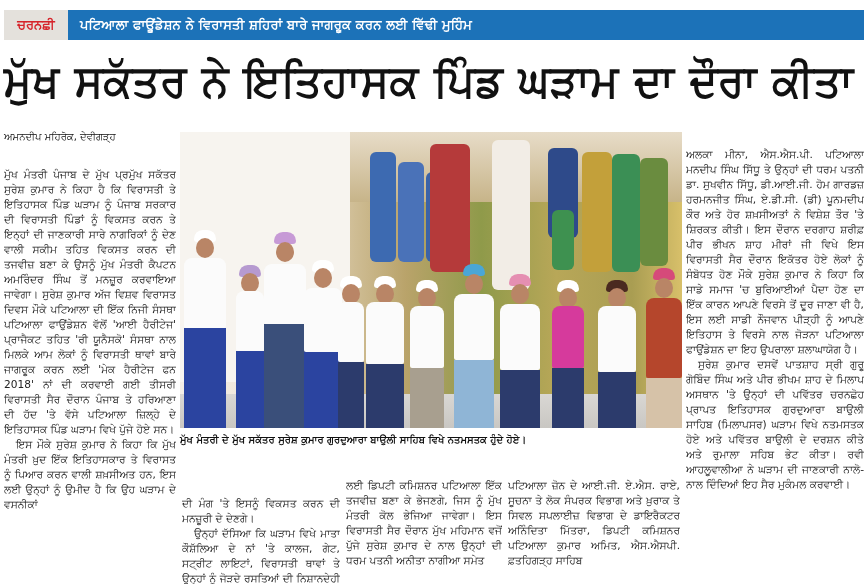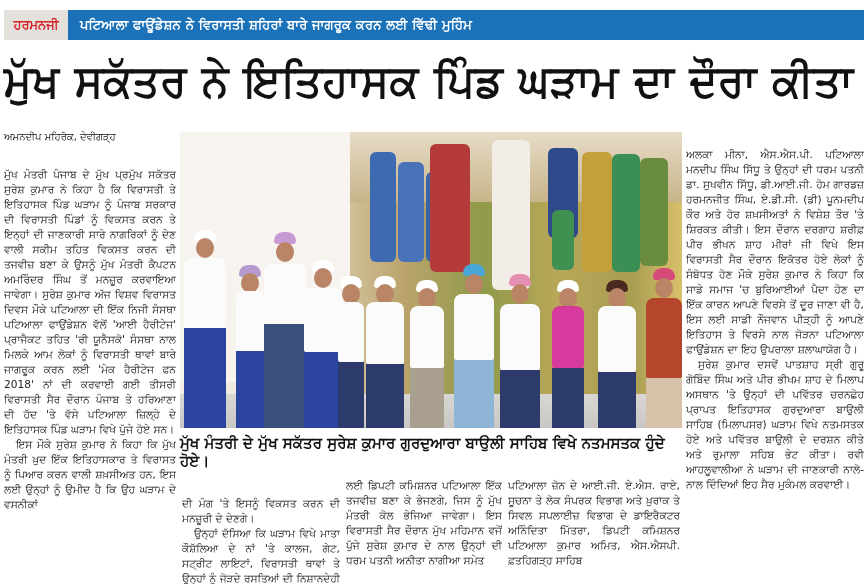--- a/index.html
+++ b/index.html
@@ -36,27 +36,27 @@
                  border-radius: 0 0 90px 0; background: #f7f4ef; }
   .photo .floor { position: absolute; left: 0; top: 262px; width: 502px; height: 34px;
                   background: linear-gradient(180deg, #d9d7d4, #c9c7c3); }
   .photo .mural-fig { position: absolute; border-radius: 6px; }
   .photo .person { position: absolute; bottom: 0; }
   .photo .person .head { position: absolute; left: 50%; transform: translateX(-50%); width: 18px; height: 20px; border-radius: 50%; background: #b98566; }
   .photo .person .turban { position: absolute; left: 50%; transform: translateX(-50%); width: 22px; height: 12px; border-radius: 11px 11px 4px 4px; }
   .photo .person .shirt { position: absolute; left: 0; width: 100%; border-radius: 8px 8px 2px 2px; background: #fbfbfb; }
   .photo .person .pants { position: absolute; bottom: 0; width: 100%; background: #2b3e8c; }
 
-  .caption { position: absolute; left: 180px; top: 434px; width: 502px; font-size: 15px; font-weight: bold; color: #111; }
+  .caption { position: absolute; left: 180px; top: 434px; width: 502px; font-size: 10px; font-weight: bold; color: #111; }
 </style>
 </head>
 <body>
 
 <div class="topbar">
-  <div class="kicker">ਹਰਮਨਜੀ</div>
+  <div class="kicker">ਚਰਨਛੀ</div>
   <div class="strap">ਪਟਿਆਲਾ ਫਾਊਂਡੇਸ਼ਨ ਨੇ ਵਿਰਾਸਤੀ ਸ਼ਹਿਰਾਂ ਬਾਰੇ ਜਾਗਰੂਕ ਕਰਨ ਲਈ ਵਿੱਢੀ ਮੁਹਿੰਮ</div>
 </div>
 
 <h1 class="headline">ਮੁੱਖ ਸਕੱਤਰ ਨੇ ਇਤਿਹਾਸਕ ਪਿੰਡ ਘੜਾਮ ਦਾ ਦੌਰਾ ਕੀਤਾ</h1>
 
 <div class="byline">ਅਮਨਦੀਪ ਮਹਿਰੋਕ, ਦੇਵੀਗੜ੍ਹ</div>
 
 <div class="col" id="col1">
   <p>ਮੁੱਖ ਮੰਤਰੀ ਪੰਜਾਬ ਦੇ ਮੁੱਖ ਪ੍ਰਮੁੱਖ ਸਕੱਤਰ ਸੁਰੇਸ਼ ਕੁਮਾਰ ਨੇ ਕਿਹਾ ਹੈ ਕਿ ਵਿਰਾਸਤੀ ਤੇ ਇਤਿਹਾਸਕ ਪਿੰਡ ਘੜਾਮ ਨੂੰ ਪੰਜਾਬ ਸਰਕਾਰ ਦੀ ਵਿਰਾਸਤੀ ਪਿੰਡਾਂ ਨੂੰ ਵਿਕਸਤ ਕਰਨ ਤੇ ਇਨ੍ਹਾਂ ਦੀ ਜਾਣਕਾਰੀ ਸਾਰੇ ਨਾਗਰਿਕਾਂ ਨੂੰ ਦੇਣ ਵਾਲੀ ਸਕੀਮ ਤਹਿਤ ਵਿਕਸਤ ਕਰਨ ਦੀ ਤਜਵੀਜ਼ ਬਣਾ ਕੇ ਉਸਨੂੰ ਮੁੱਖ ਮੰਤਰੀ ਕੈਪਟਨ ਅਮਰਿੰਦਰ ਸਿੰਘ ਤੋਂ ਮਨਜ਼ੂਰ ਕਰਵਾਇਆ ਜਾਵੇਗਾ। ਸੁਰੇਸ਼ ਕੁਮਾਰ ਅੱਜ ਵਿਸ਼ਵ ਵਿਰਾਸਤ ਦਿਵਸ ਮੌਕੇ ਪਟਿਆਲਾ ਦੀ ਇੱਕ ਨਿਜੀ ਸੰਸਥਾ ਪਟਿਆਲਾ ਫਾਉਂਡੇਸ਼ਨ ਵੱਲੋਂ 'ਆਈ ਹੈਰੀਟੇਜ' ਪ੍ਰਾਜੈਕਟ ਤਹਿਤ 'ਰੀ ਯੂਨੈਸਕੋ' ਸੰਸਥਾ ਨਾਲ ਮਿਲਕੇ ਆਮ ਲੋਕਾਂ ਨੂੰ ਵਿਰਾਸਤੀ ਥਾਵਾਂ ਬਾਰੇ ਜਾਗਰੂਕ ਕਰਨ ਲਈ 'ਮੇਕ ਹੈਰੀਟੇਜ ਫਨ 2018' ਨਾਂ ਦੀ ਕਰਵਾਈ ਗਈ ਤੀਸਰੀ ਵਿਰਾਸਤੀ ਸੈਰ ਦੌਰਾਨ ਪੰਜਾਬ ਤੇ ਹਰਿਆਣਾ ਦੀ ਹੱਦ 'ਤੇ ਵੱਸੇ ਪਟਿਆਲਾ ਜ਼ਿਲ੍ਹੇ ਦੇ ਇਤਿਹਾਸਕ ਪਿੰਡ ਘੜਾਮ ਵਿਖੇ ਪੁੱਜੇ ਹੋਏ ਸਨ।</p>
   <p class="indent">ਇਸ ਮੌਕੇ ਸੁਰੇਸ਼ ਕੁਮਾਰ ਨੇ ਕਿਹਾ ਕਿ ਮੁੱਖ ਮੰਤਰੀ ਖ਼ੁਦ ਇੱਕ ਇਤਿਹਾਸਕਾਰ ਤੇ ਵਿਰਾਸਤ ਨੂੰ ਪਿਆਰ ਕਰਨ ਵਾਲੀ ਸ਼ਖ਼ਸੀਅਤ ਹਨ, ਇਸ ਲਈ ਉਨ੍ਹਾਂ ਨੂੰ ਉਮੀਦ ਹੈ ਕਿ ਉਹ ਘੜਾਮ ਦੇ ਵਸਨੀਕਾਂ</p>

